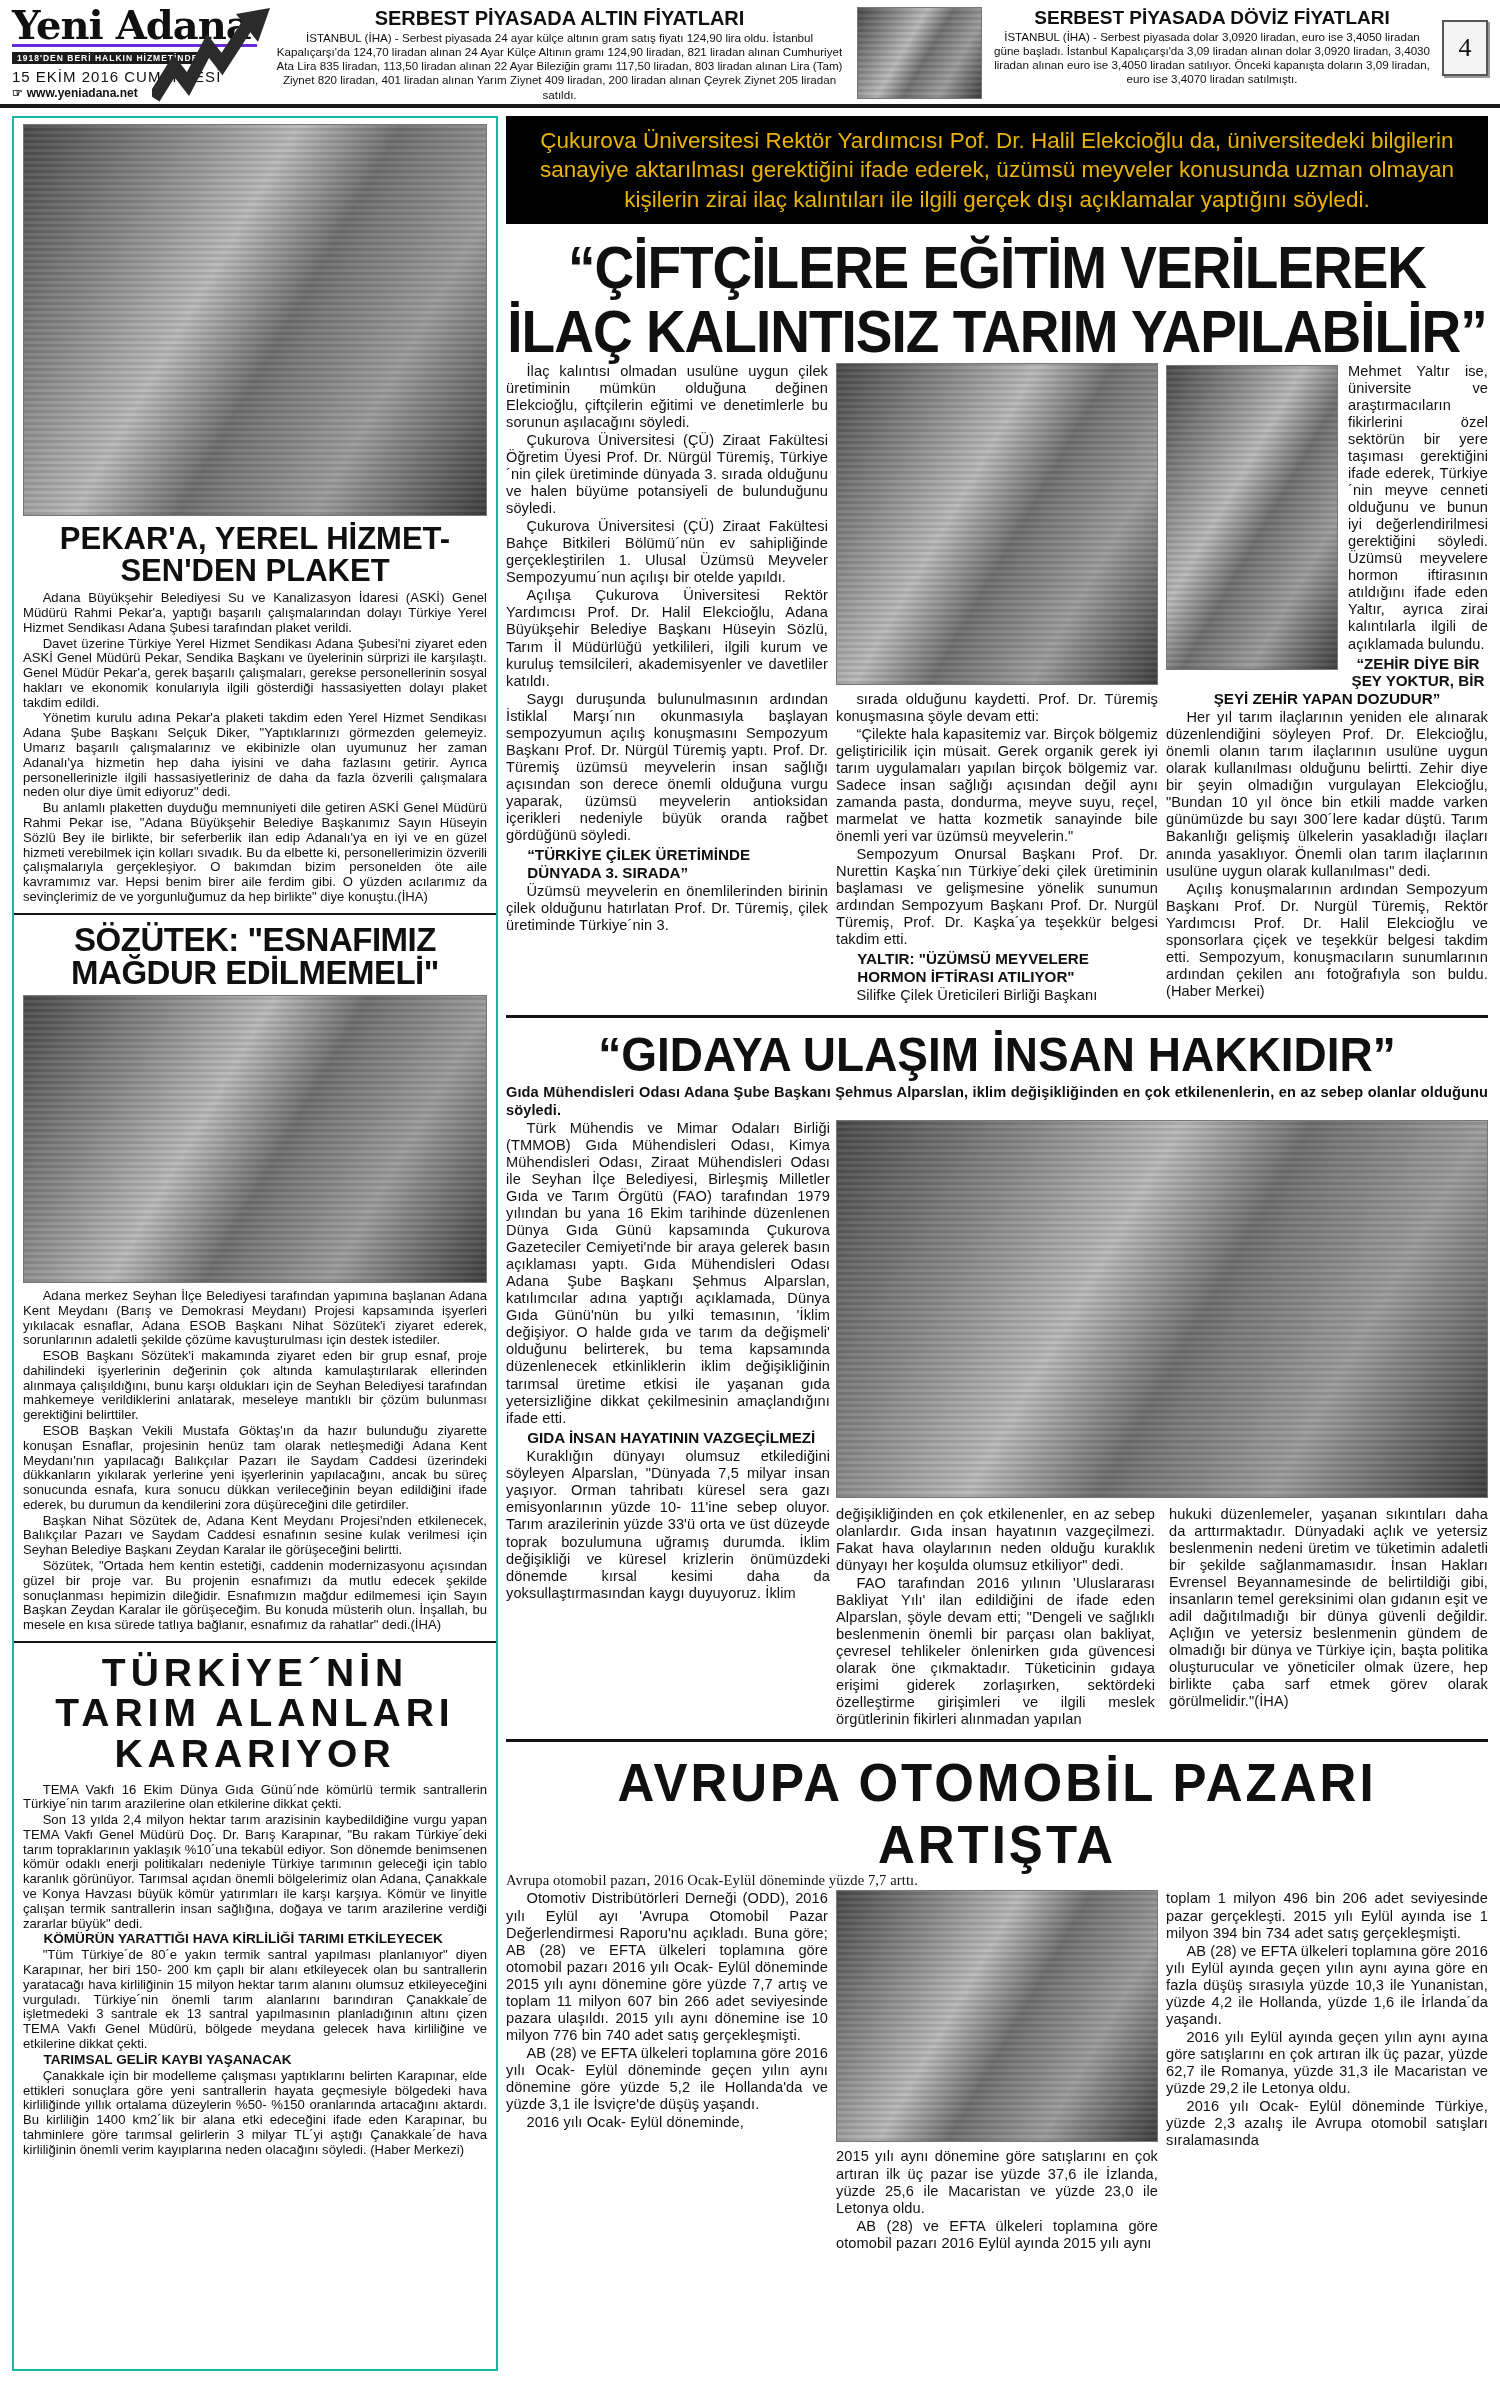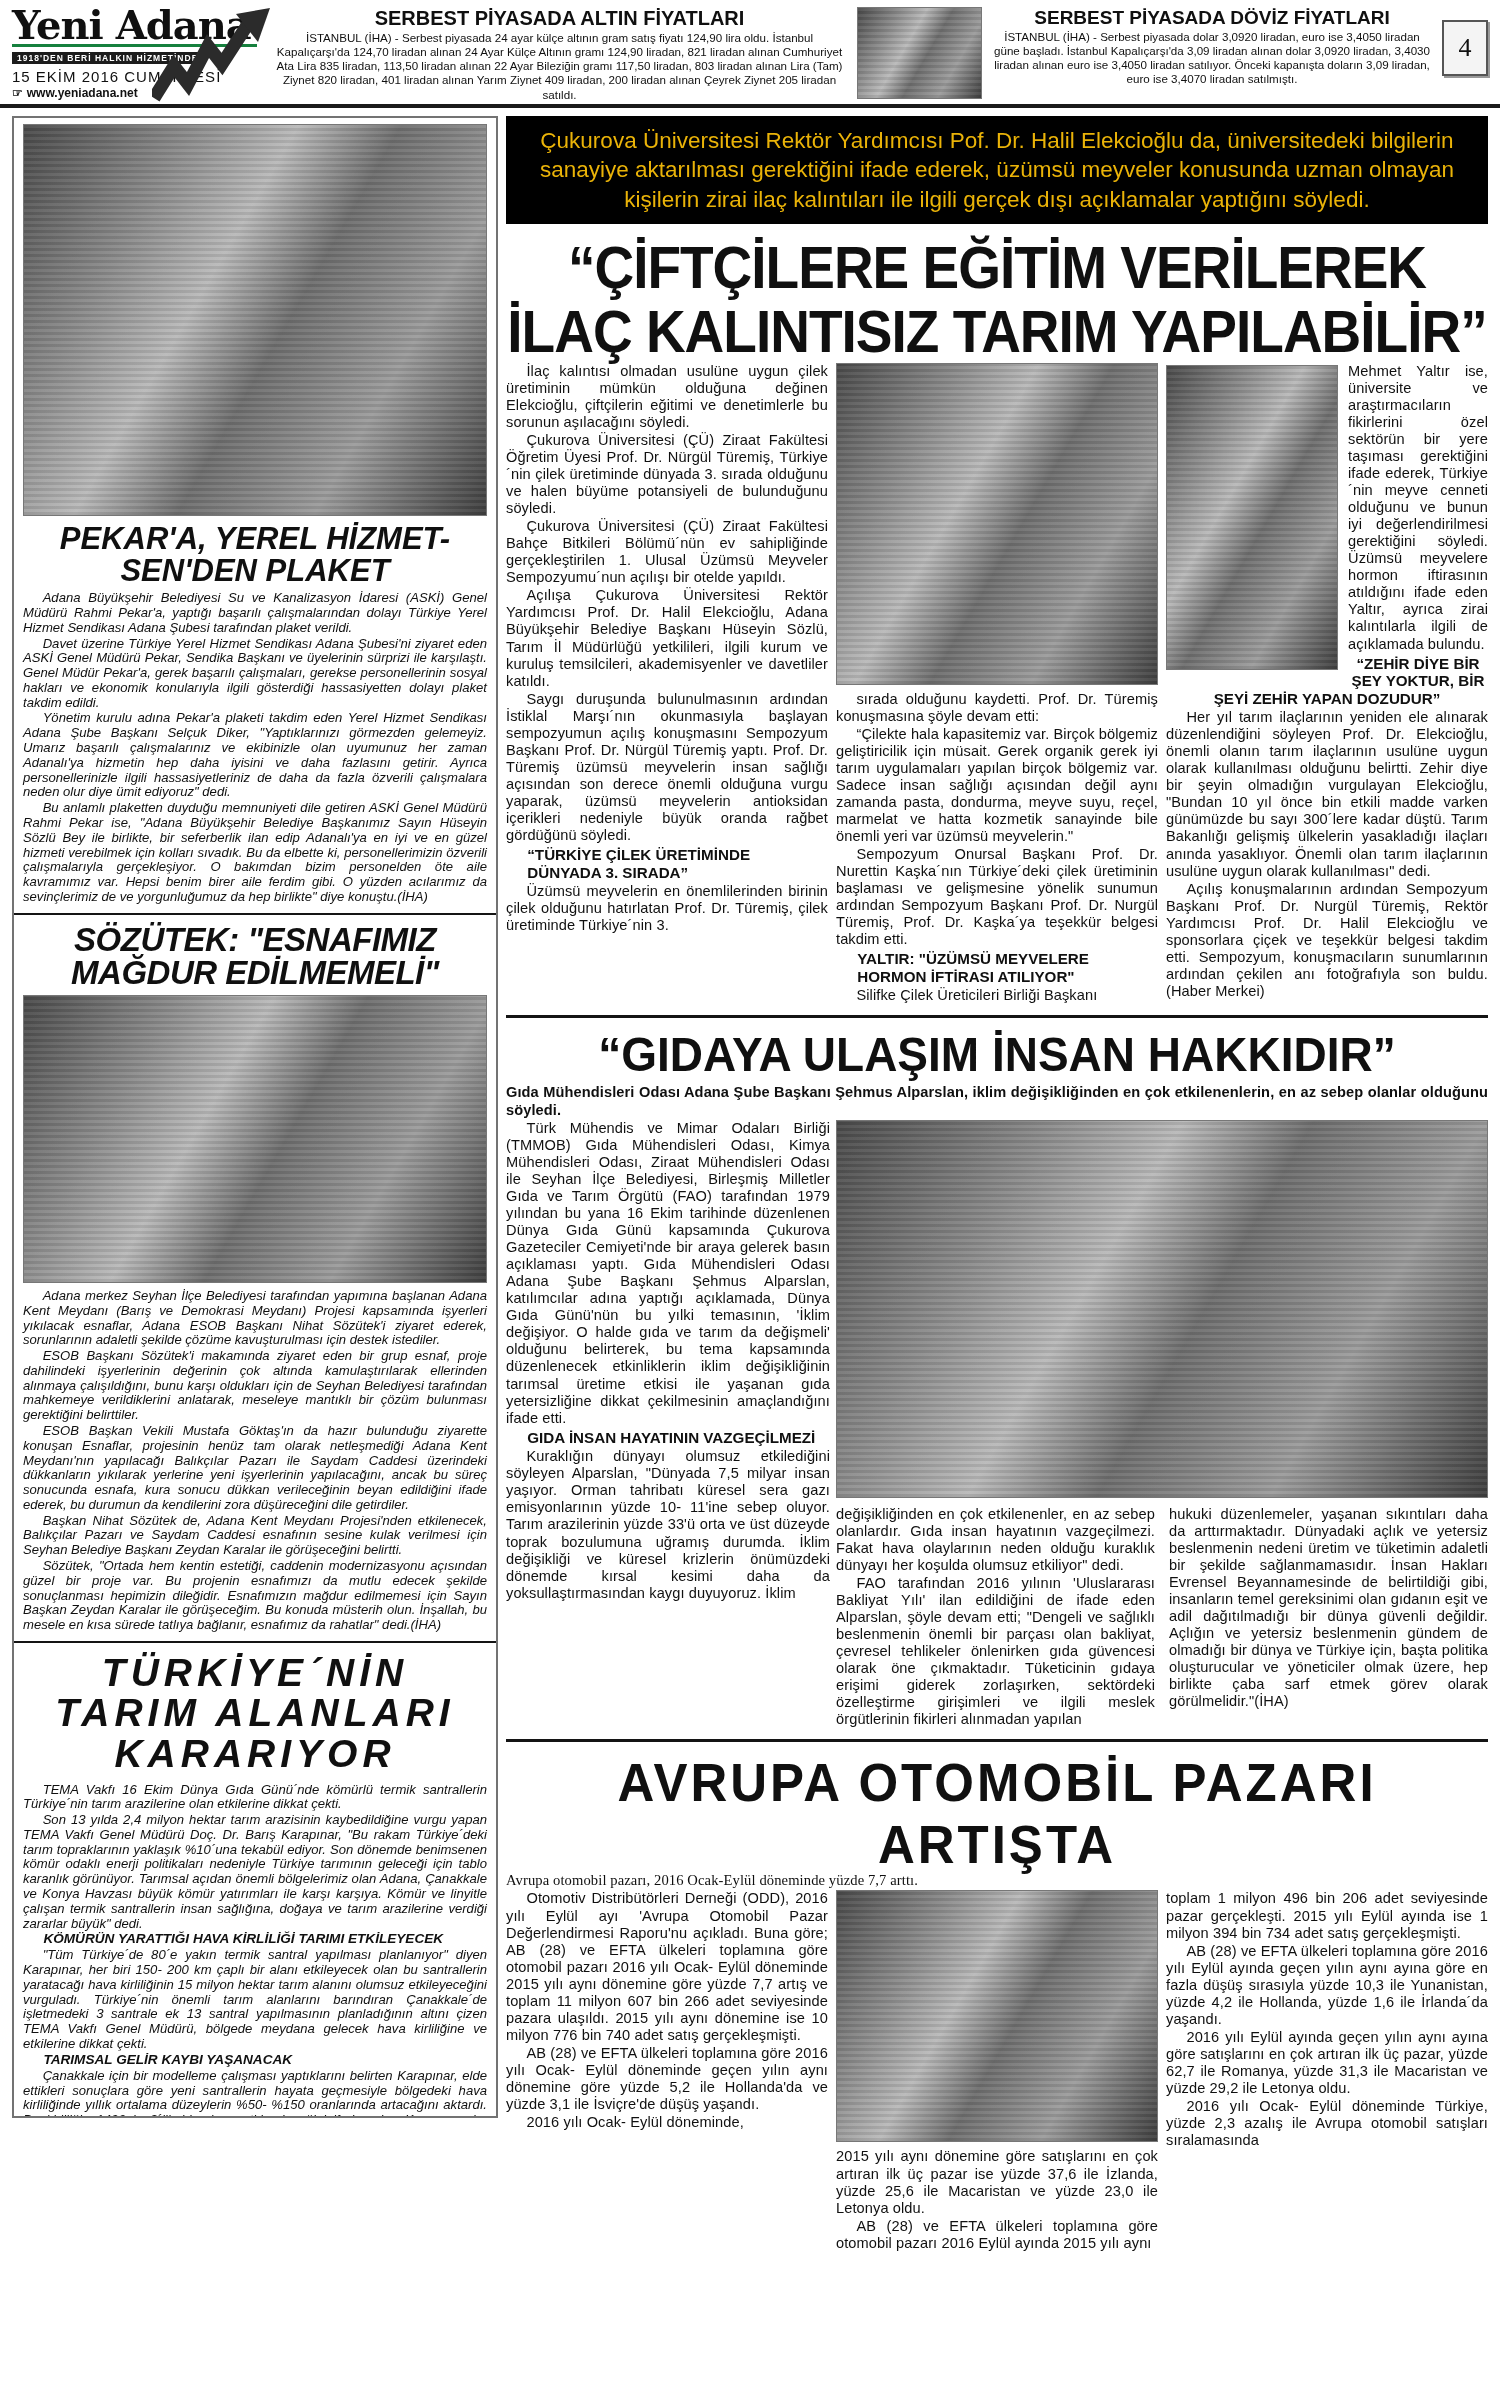--- a/index.html
+++ b/index.html
@@ -4,39 +4,39 @@
 <style>
   html,body{margin:0;padding:0;background:#d9d9d9;}
   .page{width:1500px;height:2395px;background:#fff;margin:0 auto;box-sizing:border-box;
         position:relative;overflow:hidden;color:#101010;
         font-family:"Liberation Sans",sans-serif;}
   
   .topbar{display:flex;align-items:stretch;gap:10px;padding:6px 12px 4px 12px;height:108px;
           box-sizing:border-box;border-bottom:4px solid #1a1a1a;}
   .masthead{width:250px;position:relative;flex:none;}
   .logo{font-family:"DejaVu Serif",serif;font-weight:bold;font-size:40px;line-height:0.95;
-        letter-spacing:-1px;border-bottom:3px solid #15803d;display:inline-block;padding-right:6px;}
+        letter-spacing:-1px;border-bottom:3px solid #6d28d9;display:inline-block;padding-right:6px;}
   .tagline{display:inline-block;background:#1c1c1c;color:#fff;font-size:8.5px;letter-spacing:1px;
            padding:1px 5px;margin-top:1px;font-weight:bold;}
   .mh-date{font-size:15px;margin-top:3px;letter-spacing:1px;}
   .website{position:absolute;left:0;bottom:0;font-size:12px;font-weight:bold;display:flex;gap:4px;align-items:center;}
   .arrowbox{position:absolute;right:-10px;top:0;width:120px;height:96px;overflow:hidden;}
   .goldbox{flex:1;text-align:center;padding-top:2px;min-width:0;}
   .sect-title{font-weight:bold;font-size:20px;line-height:1.05;margin:0 0 2px 0;}
   .sect-body{font-size:11.6px;line-height:1.22;margin:0;}
   .moneyphoto{width:125px;height:92px;flex:none;align-self:center;
               background:linear-gradient(135deg,#2a2a2a 0%,#777 30%,#bbb 45%,#555 60%,#999 80%,#333 100%);
               border:1px solid #888;}
   .fxbox{width:440px;flex:none;text-align:center;padding-top:2px;}
   .pagenum{width:42px;flex:none;align-self:flex-start;margin-top:14px;border:2px solid #555;background:#f4f4f4;
            height:52px;display:flex;align-items:center;justify-content:center;font-size:26px;
            font-family:"Liberation Serif",serif;position:relative;box-shadow:2px 2px 0 #999;}
   
   .main{display:flex;gap:8px;padding:8px 12px;box-sizing:border-box;}
-  .leftcol{width:486px;flex:none;border:2px solid #737373;padding:6px 9px;box-sizing:border-box;height:2002px;overflow:hidden;font-style:italic;}
+  .leftcol{width:486px;flex:none;border:2px solid #14b8a6;padding:6px 9px;box-sizing:border-box;height:2255px;overflow:hidden;}
   .rightarea{flex:1;min-width:0;height:2255px;overflow:hidden;}
   
   .photo{background:
       repeating-linear-gradient(0deg, rgba(0,0,0,.08) 0 3px, rgba(255,255,255,.05) 3px 6px),
       linear-gradient(120deg,#4a4a4a 0%,#8d8d8d 25%,#b9b9b9 40%,#6f6f6f 55%,#9c9c9c 75%,#3f3f3f 100%);
       border:1px solid #777;box-sizing:border-box;}
   
   .leftcol p{font-size:13.1px;line-height:1.13;text-align:justify;margin:0 0 1px 0;text-indent:1.5em;}
   .lc-head{font-weight:bold;text-align:center;line-height:1.02;margin:7px 0 5px 0;}
   .pekar-head{font-size:31px;letter-spacing:0px;}

